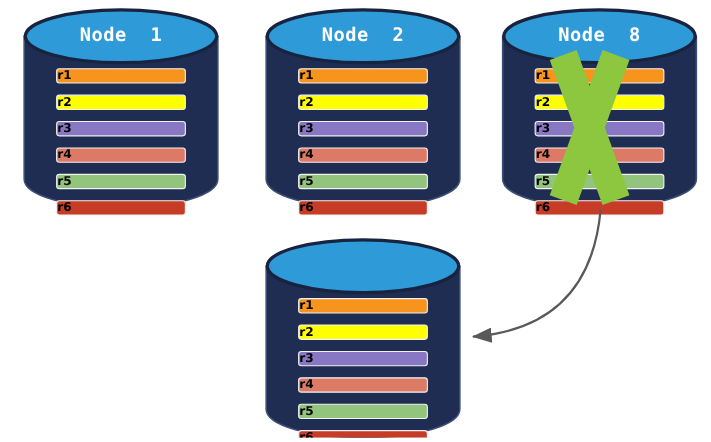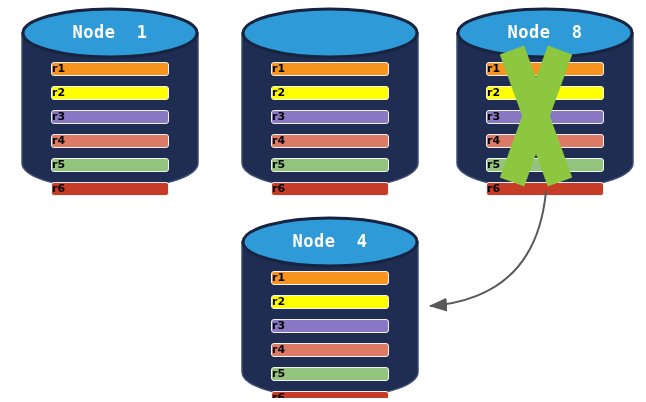--- a/index.html
+++ b/index.html
@@ -119,20 +119,21 @@
       <div class="bar" style="background-color: rgb(147, 196, 125);">r5</div>
       <div class="bar" style="background-color: rgb(198, 60, 38);">r6</div>
     </div>
   </div>
 
   <div class="node" id="node2">
     <svg class="cyl" viewBox="0 0 182 196">
       <path class="cyl-body" d="M3,33 L3,163 A88,26 0 0 0 179,163 L179,33 Z"></path>
       <ellipse class="cyl-top" cx="91" cy="33" rx="87" ry="24"></ellipse>
     </svg>
+    <div class="node-label">Node  2</div>
     <div class="bars">
       <div class="bar" style="background-color: rgb(247, 148, 30);">r1</div>
       <div class="bar" style="background-color: rgb(255, 255, 0);">r2</div>
       <div class="bar" style="background-color: rgb(136, 120, 195);">r3</div>
       <div class="bar" style="background-color: rgb(221, 122, 102);">r4</div>
       <div class="bar" style="background-color: rgb(147, 196, 125);">r5</div>
       <div class="bar" style="background-color: rgb(198, 60, 38);">r6</div>
     </div>
   </div>
 
@@ -154,21 +155,20 @@
       <line class="x-stroke" x1="20" y1="5" x2="68" y2="137"></line>
       <line class="x-stroke" x1="68" y1="5" x2="20" y2="137"></line>
     </svg>
   </div>
 
   <div class="node" id="node4">
     <svg class="cyl" viewBox="0 0 182 196">
       <path class="cyl-body" d="M3,33 L3,163 A88,26 0 0 0 179,163 L179,33 Z"></path>
       <ellipse class="cyl-top" cx="91" cy="33" rx="87" ry="24"></ellipse>
     </svg>
-    <div class="node-label">Node  4</div>
     <div class="bars">
       <div class="bar" style="background-color: rgb(247, 148, 30);">r1</div>
       <div class="bar" style="background-color: rgb(255, 255, 0);">r2</div>
       <div class="bar" style="background-color: rgb(136, 120, 195);">r3</div>
       <div class="bar" style="background-color: rgb(221, 122, 102);">r4</div>
       <div class="bar" style="background-color: rgb(147, 196, 125);">r5</div>
       <div class="bar" style="background-color: rgb(198, 60, 38);">r6</div>
     </div>
   </div>
 

